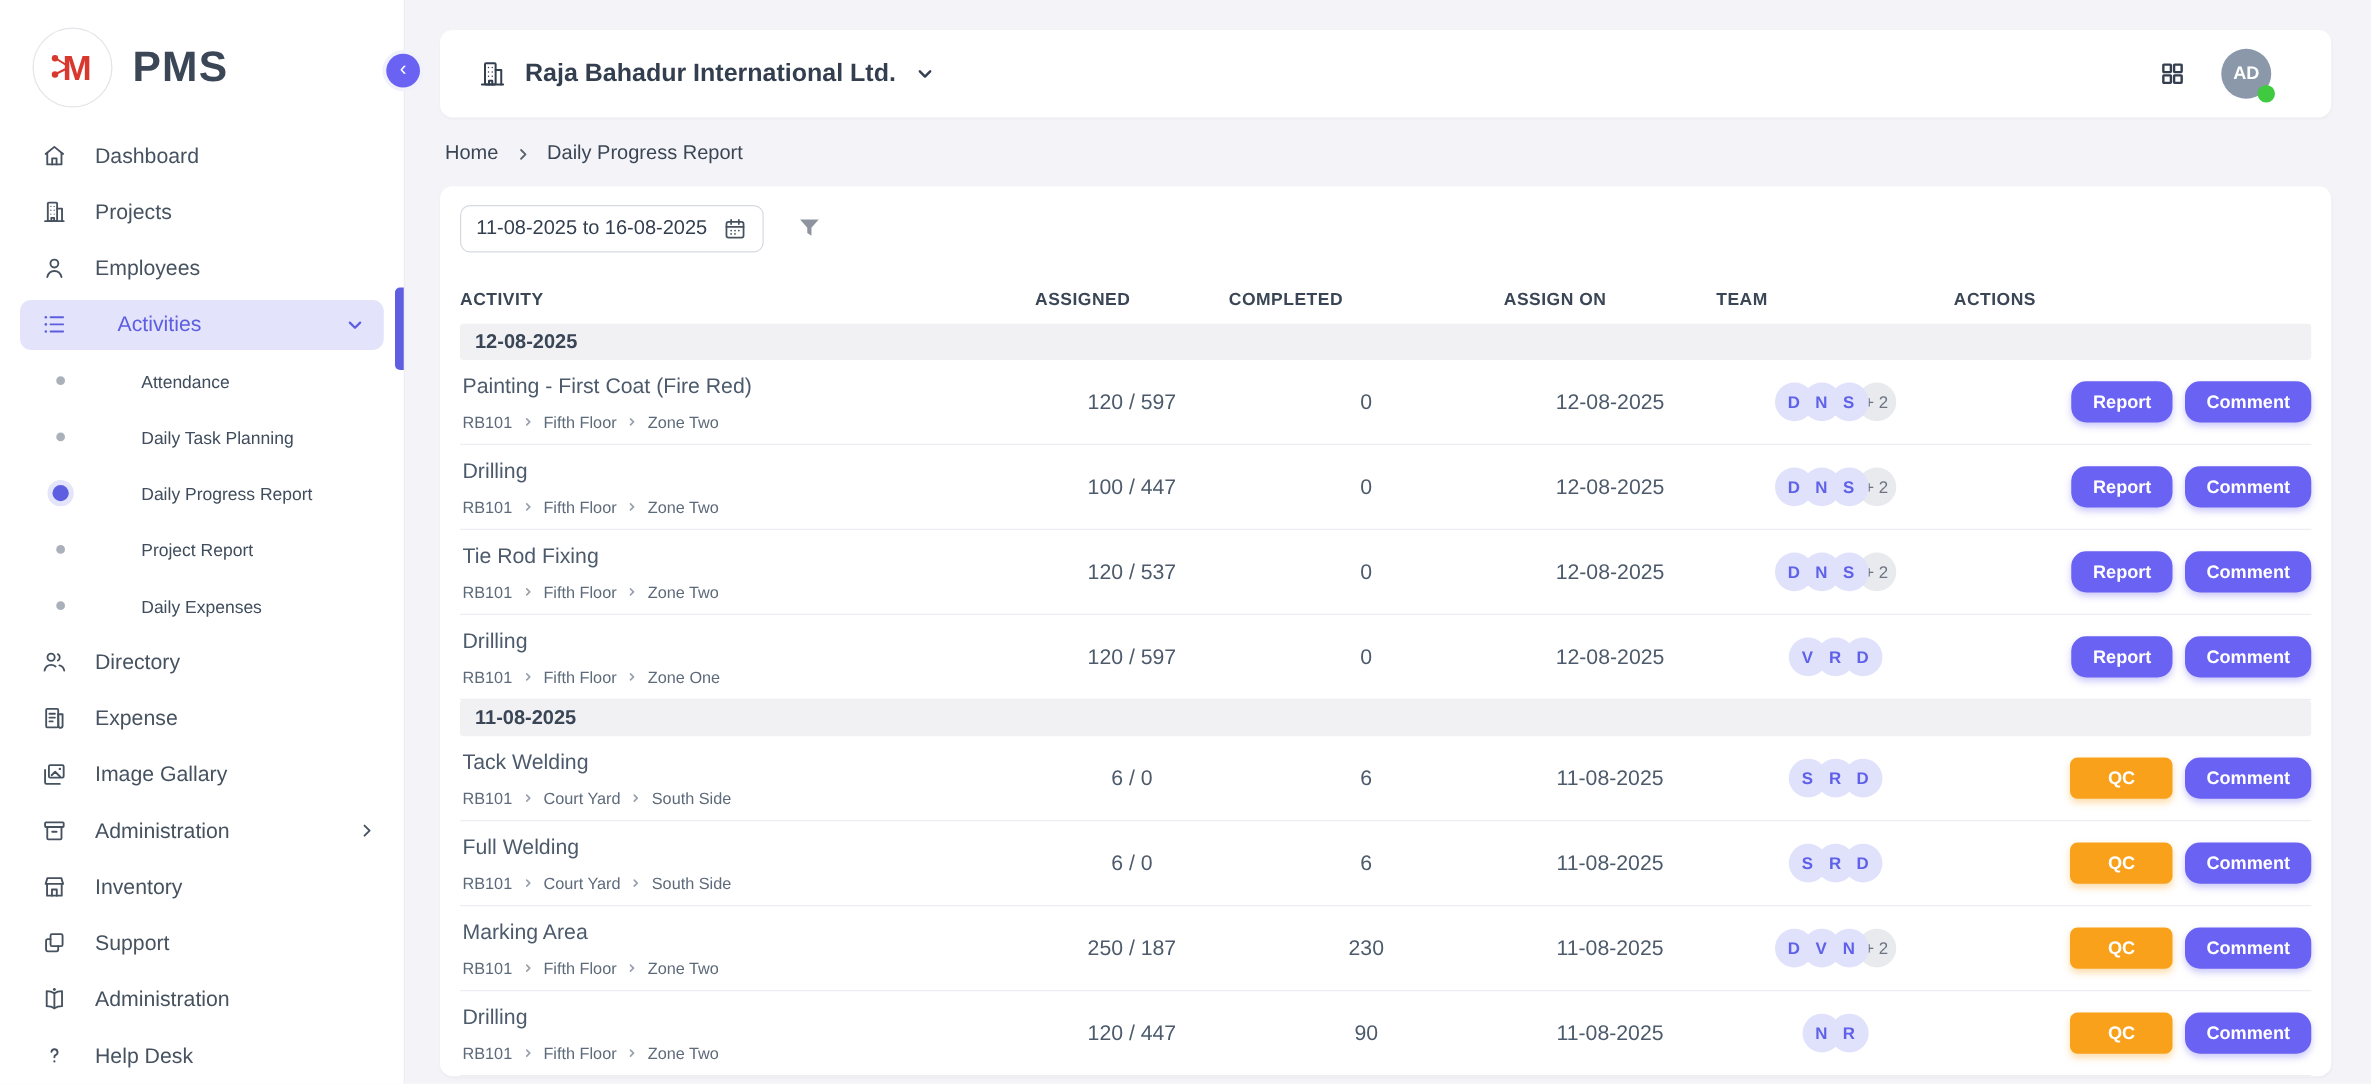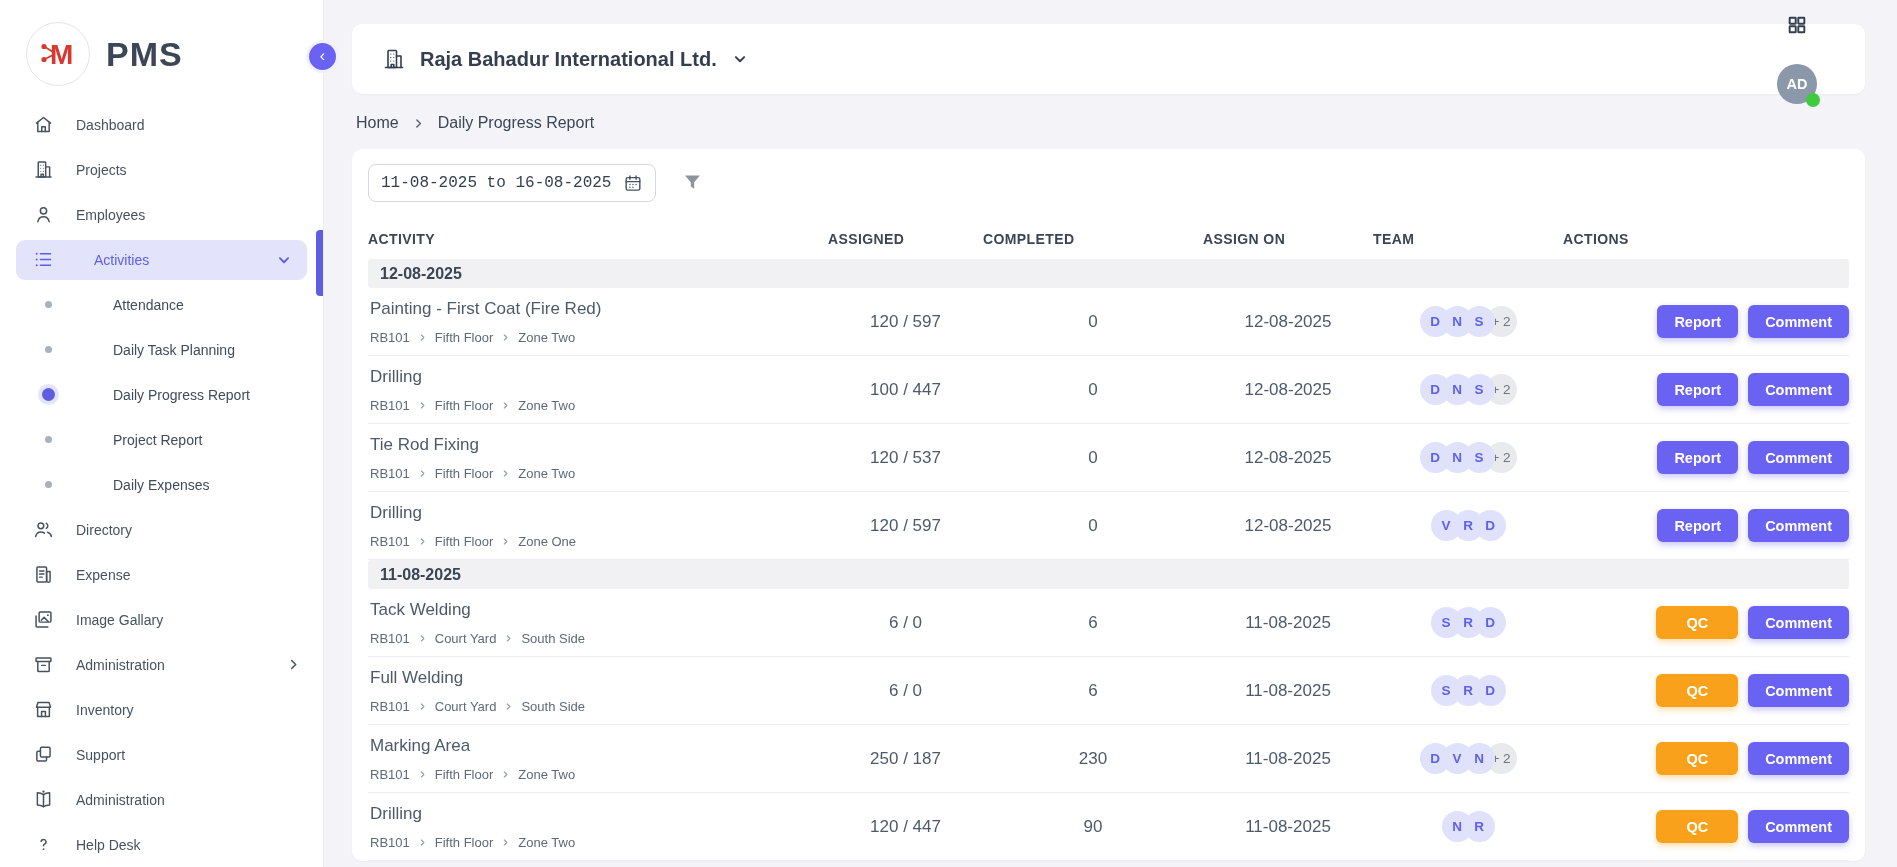--- a/index.html
+++ b/index.html
@@ -14,21 +14,21 @@
 
   
   .sidebar { position:fixed; left:0; top:0; width:324px; height:867px; background:#fff;
              border-right:1px solid #ececf1; z-index:2; }
   .logo-row { display:flex; align-items:center; gap:16px; padding:22px 0 0 26px; }
   .logo-circle { width:64px; height:64px; border:1px solid #e3e5e9; border-radius:50%;
                  display:flex; align-items:center; justify-content:center; background:#fff; }
   .logo-text { font-size:34px; font-weight:800; color:#3b4656; letter-spacing:1px; }
   .menu { margin-top:16px; }
   .mi { height:45px; display:flex; align-items:center; padding-left:33px; gap:22px;
-        color:#46525f; font-size:14px; cursor:pointer; }
+        color:#46525f; font-size:17px; cursor:pointer; }
   .mi .mic { width:21px; height:21px; flex:0 0 21px; color:#46525f; }
   .mi .chev { margin-left:auto; margin-right:22px; }
   .mi.pill { background:#e3e3fb; margin:2.5px 16px; padding-left:17px; border-radius:9px;
              height:40px; color:#5d5fe0;gap:40px; }
   .mi.pill .mic { color:#5d5fe0; }
   .mi.pill .chev { margin-right:14px; }
   .smi { height:45px; display:flex; align-items:center; padding-left:40px; cursor:pointer; }
   .dotwrap { width:16px; display:flex; justify-content:center; }
   .dot { width:7px; height:7px; border-radius:50%; background:#aab1bb; }
   .dot.on { width:13px; height:13px; background:#5d5fe0; box-shadow:0 0 0 4px #e4e4fb; }
@@ -39,37 +39,37 @@
                   background:#6a62f2; color:#fff; border:none; z-index:5; cursor:pointer;
                   display:flex; align-items:center; justify-content:center; font-size:16px;
                   box-shadow:0 0 0 3px rgba(240,240,252,.95); padding-bottom:2px; }
 
   
   .main { margin-left:324px; padding:24px 32px 0 28px; }
   .topcard { height:70px; background:#fff; border-radius:10px; display:flex; align-items:center;
              padding:0 48px 0 30px; box-shadow:0 1px 2px rgba(16,24,40,.04); }
   .company-wrap { display:flex; align-items:center; gap:14px; color:#333f4f; cursor:pointer; }
   .company { font-size:20px; font-weight:700; }
-  .top-right { margin-left:auto; display:flex; align-items:center; gap:28px;flex-direction:column; }
+  .top-right { margin-left:auto; display:flex; align-items:center; gap:28px; }
   .grid-ic { color:#333f4f; cursor:pointer; }
   .avatar { width:40px; height:40px; border-radius:50%; background:#8b98a9; color:#fff;
             font-weight:700; font-size:14.5px; display:flex; align-items:center;
             justify-content:center; position:relative; cursor:pointer; }
   .status-dot { position:absolute; right:-3px; bottom:-3px; width:14px; height:14px;
                 border-radius:50%; background:#3fca40; }
   .breadcrumb { display:flex; align-items:center; gap:13px; margin:20px 0 0 4px;
                 font-size:16px; color:#3a4656; }
   .bc-link { cursor:pointer; }
 
   .content { margin-top:17px; background:#fff; border-radius:10px; padding:13px 16px 0 16px;
              height:712px; overflow:hidden; box-shadow:0 1px 2px rgba(16,24,40,.04); }
   .filter-row { display:flex; align-items:center; gap:26px; height:41px; }
   .date-input { display:flex; align-items:center; gap:12px; border:1px solid #d6dae0;
                 border-radius:8px; padding:0 12px; height:38px; font-size:16px; color:#333f4f;
-                cursor:pointer; background:#fff;font-family:Liberation Mono, monospace; }
+                cursor:pointer; background:#fff; }
   .funnel { color:#8d949e; cursor:pointer; }
 
   .grid6 { display:grid; grid-template-columns:460px 155px 220px 170px 190px 1fr; align-items:center; }
   .thead { margin-top:16px; height:40px; font-size:14px; font-weight:700; color:#3a4656;
            letter-spacing:.4px; }
   .thead > div { text-align:left; }
   .group-row { height:29px; background:#f1f1f4; border-radius:3px; display:flex; align-items:center;
                padding:0 12px; font-size:16px; font-weight:700; color:#3a4656; }
   .trow { height:68px; border-bottom:1px solid #eceef2; }
   .cell-activity { padding-left:2px; }
@@ -78,21 +78,21 @@
   .cell-c { text-align:center; font-size:17px; color:#4c5a6b; }
   .team { display:flex; justify-content:center; align-items:center; }
   .tav { width:31px; height:31px; border-radius:50%; background:#e0e1fb; color:#5f62e9;
          font-size:13.5px; font-weight:700; display:flex; align-items:center; justify-content:center;
          margin-left:-9px; position:relative; }
   .tav:first-child { margin-left:0; }
   .tav.extra { background:#e8eaee; color:#6b7480; font-weight:500; }
   .actions { display:flex; justify-content:flex-end; gap:10px; }
   .btn { border:none; border-radius:6px; color:#fff; font-weight:700; font-size:14.5px;
          height:33px; padding:0 17px; font-family:inherit; cursor:pointer; }
-  .btn.purple { background:var(--accent,#6a62f2); box-shadow:0 3px 6px rgba(106,98,242,.35); }
+  .btn.purple { background:var(--accent,#6a62f2); box-shadow:0 3px 6px rgba(106,98,242,.35);border-radius:12px; }
   .btn.qc { background:var(--qc,#f9a11a); box-shadow:0 3px 6px rgba(249,161,26,.35); padding:0 30px; }
 </style>
 </head>
 <body>
 
 <aside class="sidebar">
   <div class="logo-row">
     <div class="logo-circle">
       <svg width="40" height="40" viewBox="0 0 40 40">
         <text x="12" y="30" font-size="28" font-weight="800" fill="#d8382e" font-family="Liberation Sans, sans-serif">M</text>

